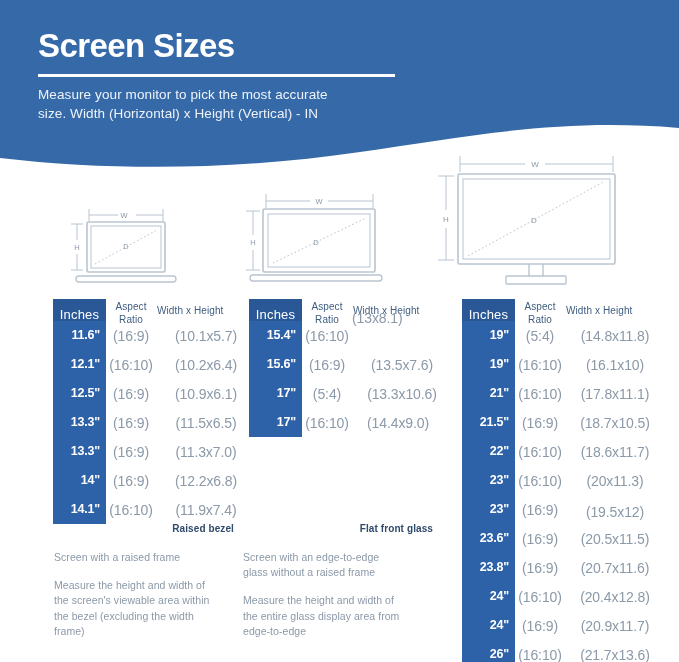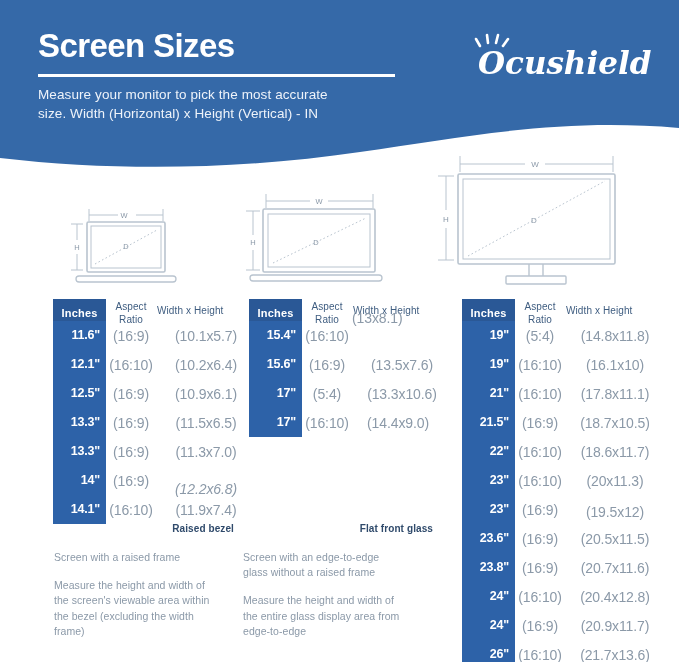--- a/index.html
+++ b/index.html
@@ -118,22 +118,22 @@
   .tbl-grid {
     position: relative;
     z-index: 2;
   }
   .cell {
     position: absolute;
     white-space: nowrap;
   }
   .head-inches {
     color: #ffffff;
-    font-size: 11px;
-    font-weight: bold;
+    font-size: 13px;
+    font-weight: normal;
     letter-spacing: 0.2px;
   }
   .head-aspect, .head-wxh {
     color: #3f5d80;
     font-size: 10px;
     font-weight: normal;
     line-height: 1.25;
     letter-spacing: 0.1px;
   }
   .cell-inches {
@@ -179,31 +179,20 @@
              C560,118 470,136 360,152
              C245,169 120,172 0,158 Z" fill="#3569a8"></path>
   </svg>
 
   <div id="header-content">
     <h1 id="page-title">Screen Sizes</h1>
     <div id="title-rule"></div>
     <div class="subtitle-line" id="subtitle-1">Measure your monitor to pick the most accurate</div>
     <div class="subtitle-line" id="subtitle-2">size. Width (Horizontal) x Height (Vertical) - IN</div>
 
-    <div id="brand-logo">
-      <svg width="180" height="26" viewBox="0 0 180 26">
-        <g stroke="#ffffff" stroke-width="2.6" stroke-linecap="round">
-          <line x1="10" y1="13" x2="6" y2="6"></line>
-          <line x1="18" y1="10" x2="17" y2="2"></line>
-          <line x1="26" y1="10" x2="28" y2="2"></line>
-          <line x1="33" y1="13" x2="38" y2="6"></line>
-        </g>
-      </svg>
-      <div id="logo-wordmark">Ocushield</div>
-    </div>
   </div>
 </div>
 
 <div class="diagram" style="left:62px; top:198px;">
   <svg width="124" height="86" viewBox="0 0 124 86">
     <g stroke="#b9c4cf" fill="none" stroke-width="1">
 
       <line x1="27" y1="11" x2="27" y2="23"></line>
       <line x1="101" y1="11" x2="101" y2="23"></line>
       <line x1="27" y1="17" x2="56" y2="17"></line>
@@ -304,21 +293,21 @@
         <div class="cell cell-wxh" style="left: 103px; top: 116px; width: 100px; text-align: center;">(11.5x6.5)</div>
       </div>
       <div>
         <div class="cell cell-inches" style="left: 0px; top: 145px; width: 47px; text-align: right;">13.3"</div>
         <div class="cell cell-aspect" style="left: 54px; top: 145px; width: 48px; text-align: center;">(16:9)</div>
         <div class="cell cell-wxh" style="left: 103px; top: 145px; width: 100px; text-align: center;">(11.3x7.0)</div>
       </div>
       <div>
         <div class="cell cell-inches" style="left: 0px; top: 174px; width: 47px; text-align: right;">14"</div>
         <div class="cell cell-aspect" style="left: 54px; top: 174px; width: 48px; text-align: center;">(16:9)</div>
-        <div class="cell cell-wxh" style="left: 103px; top: 182px; width: 100px; text-align: center; font-style: italic;">(12.2x6.8)</div>
+        <div class="cell cell-wxh" style="left: 103px; top: 174px; width: 100px; text-align: center;">(12.2x6.8)</div>
       </div>
       <div>
         <div class="cell cell-inches" style="left: 0px; top: 203px; width: 47px; text-align: right;">14.1"</div>
         <div class="cell cell-aspect" style="left: 54px; top: 203px; width: 48px; text-align: center;">(16:10)</div>
         <div class="cell cell-wxh" style="left: 103px; top: 203px; width: 100px; text-align: center;">(11.9x7.4)</div>
       </div>
     </div>
   </div>
 
 <div class="size-table" id="table-1" style="left: 249px; top: 299px; width: 190px; height: 138px;">

